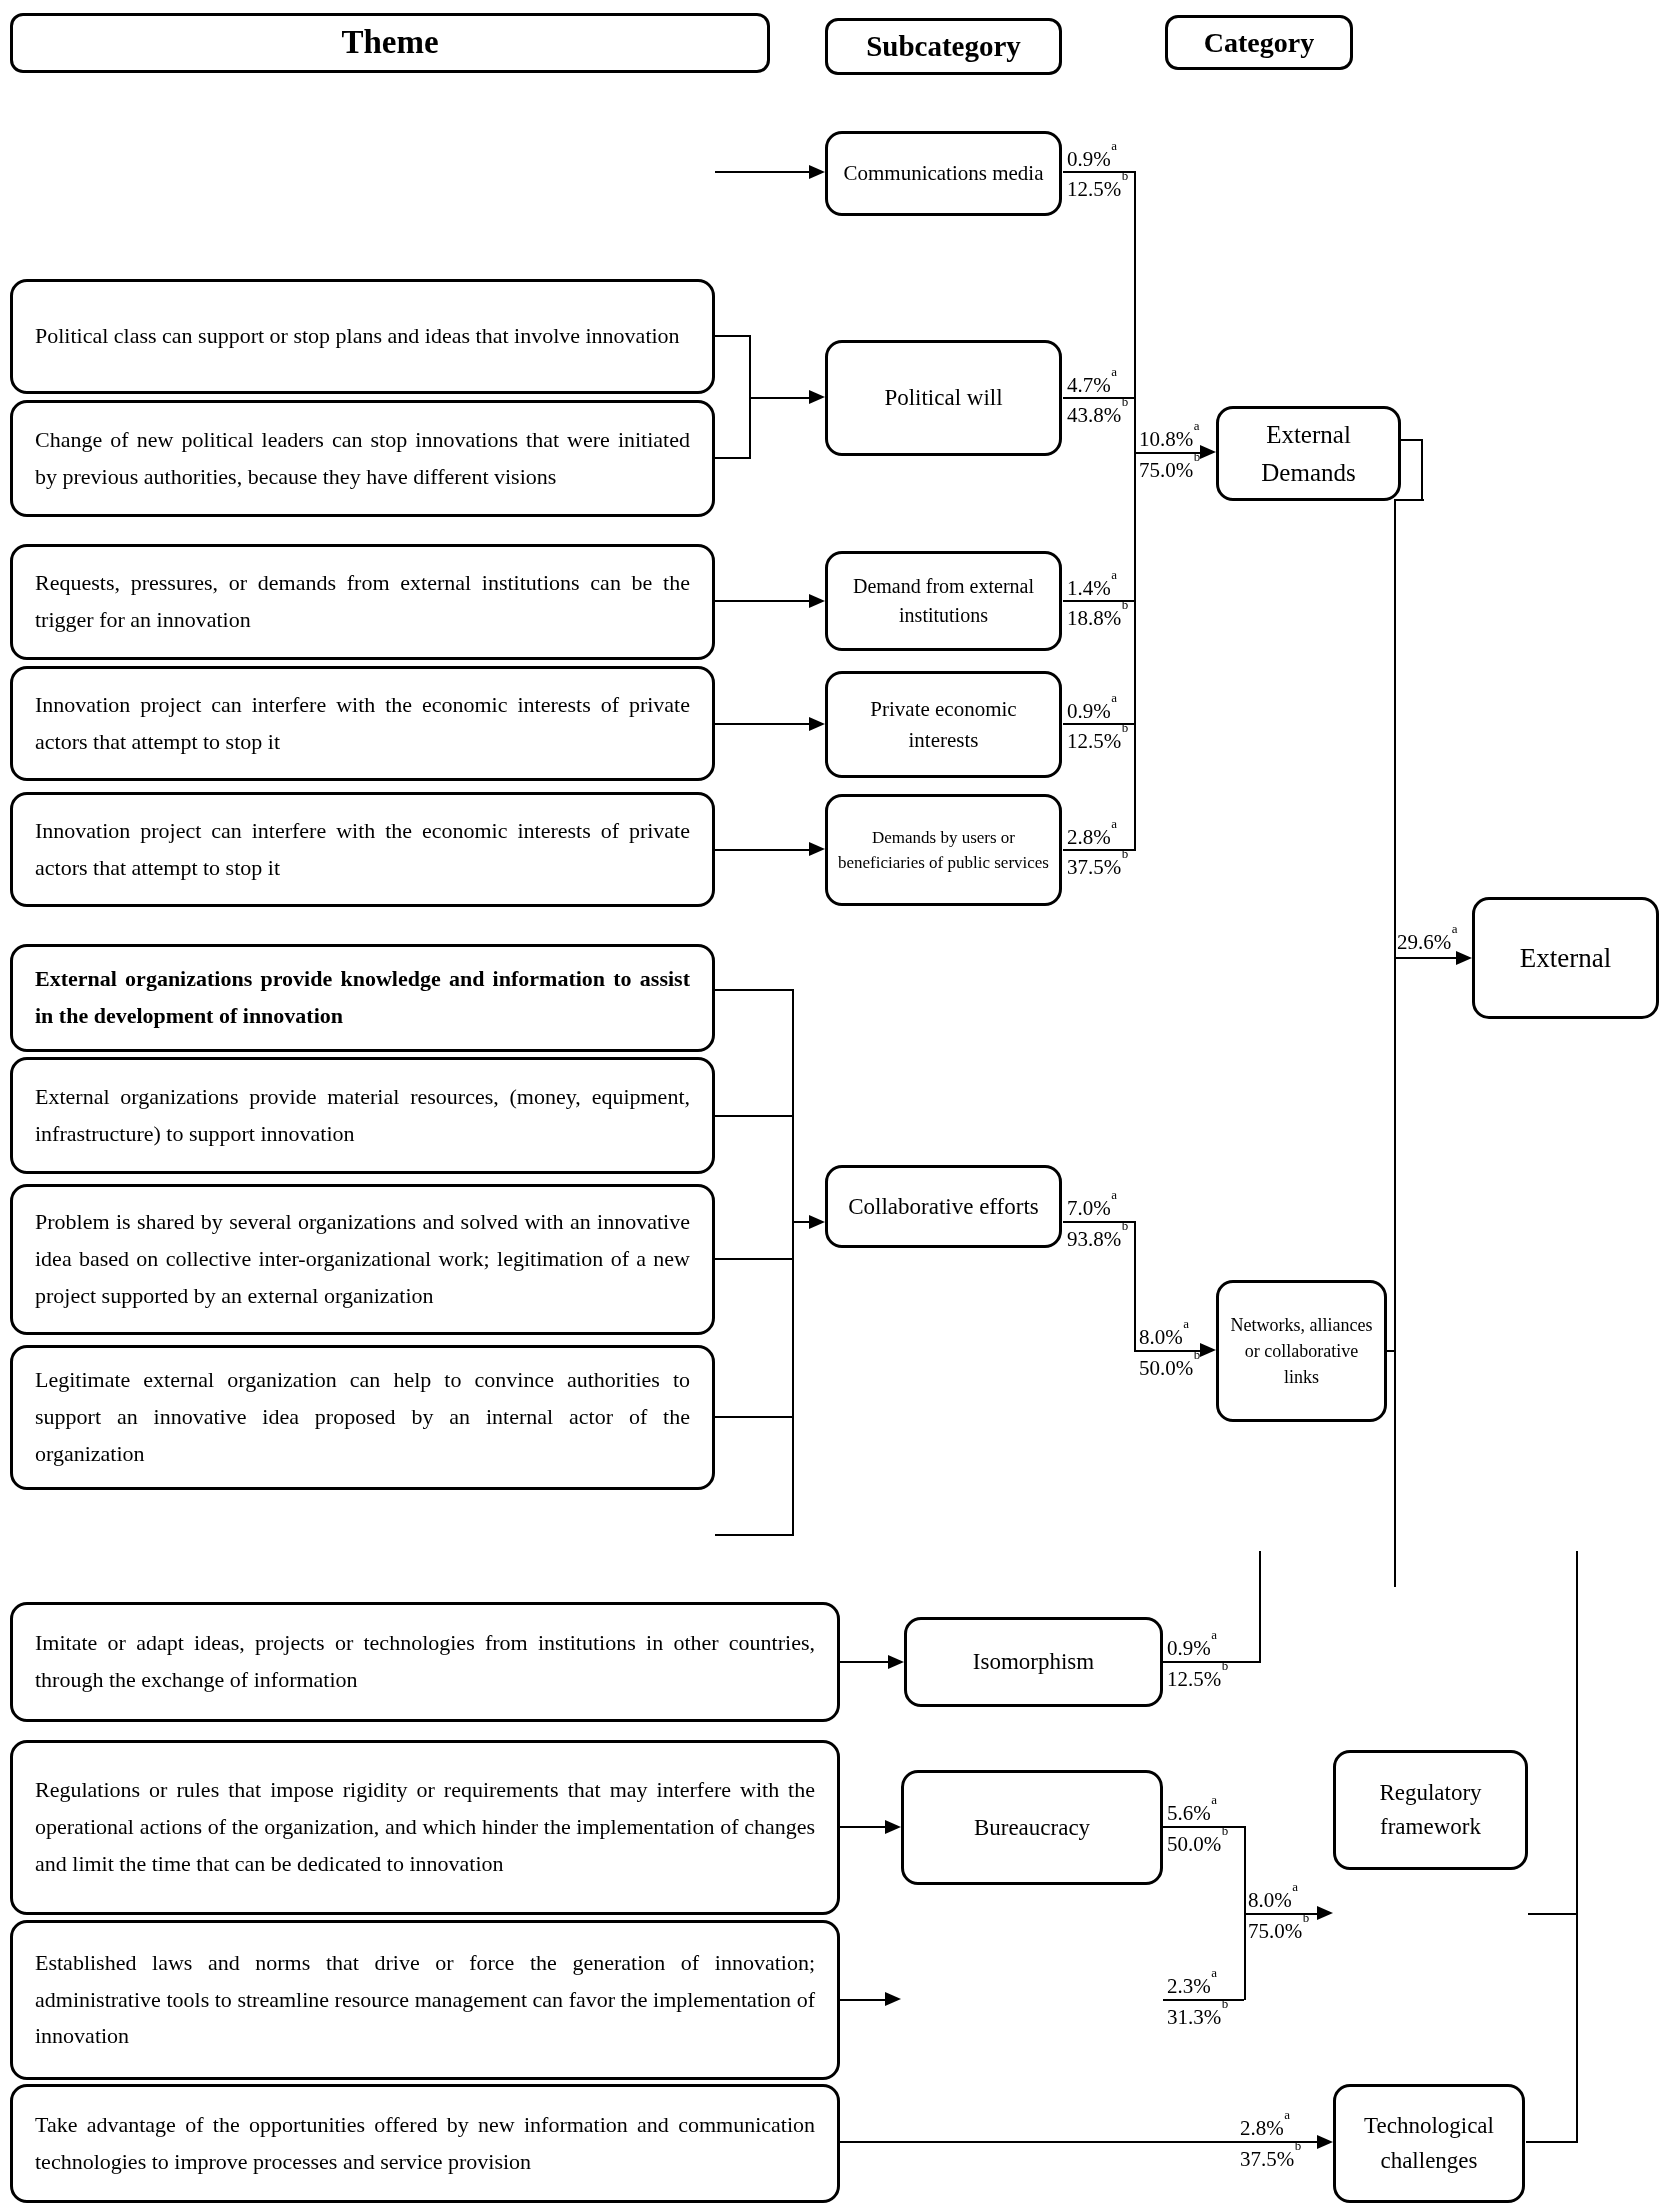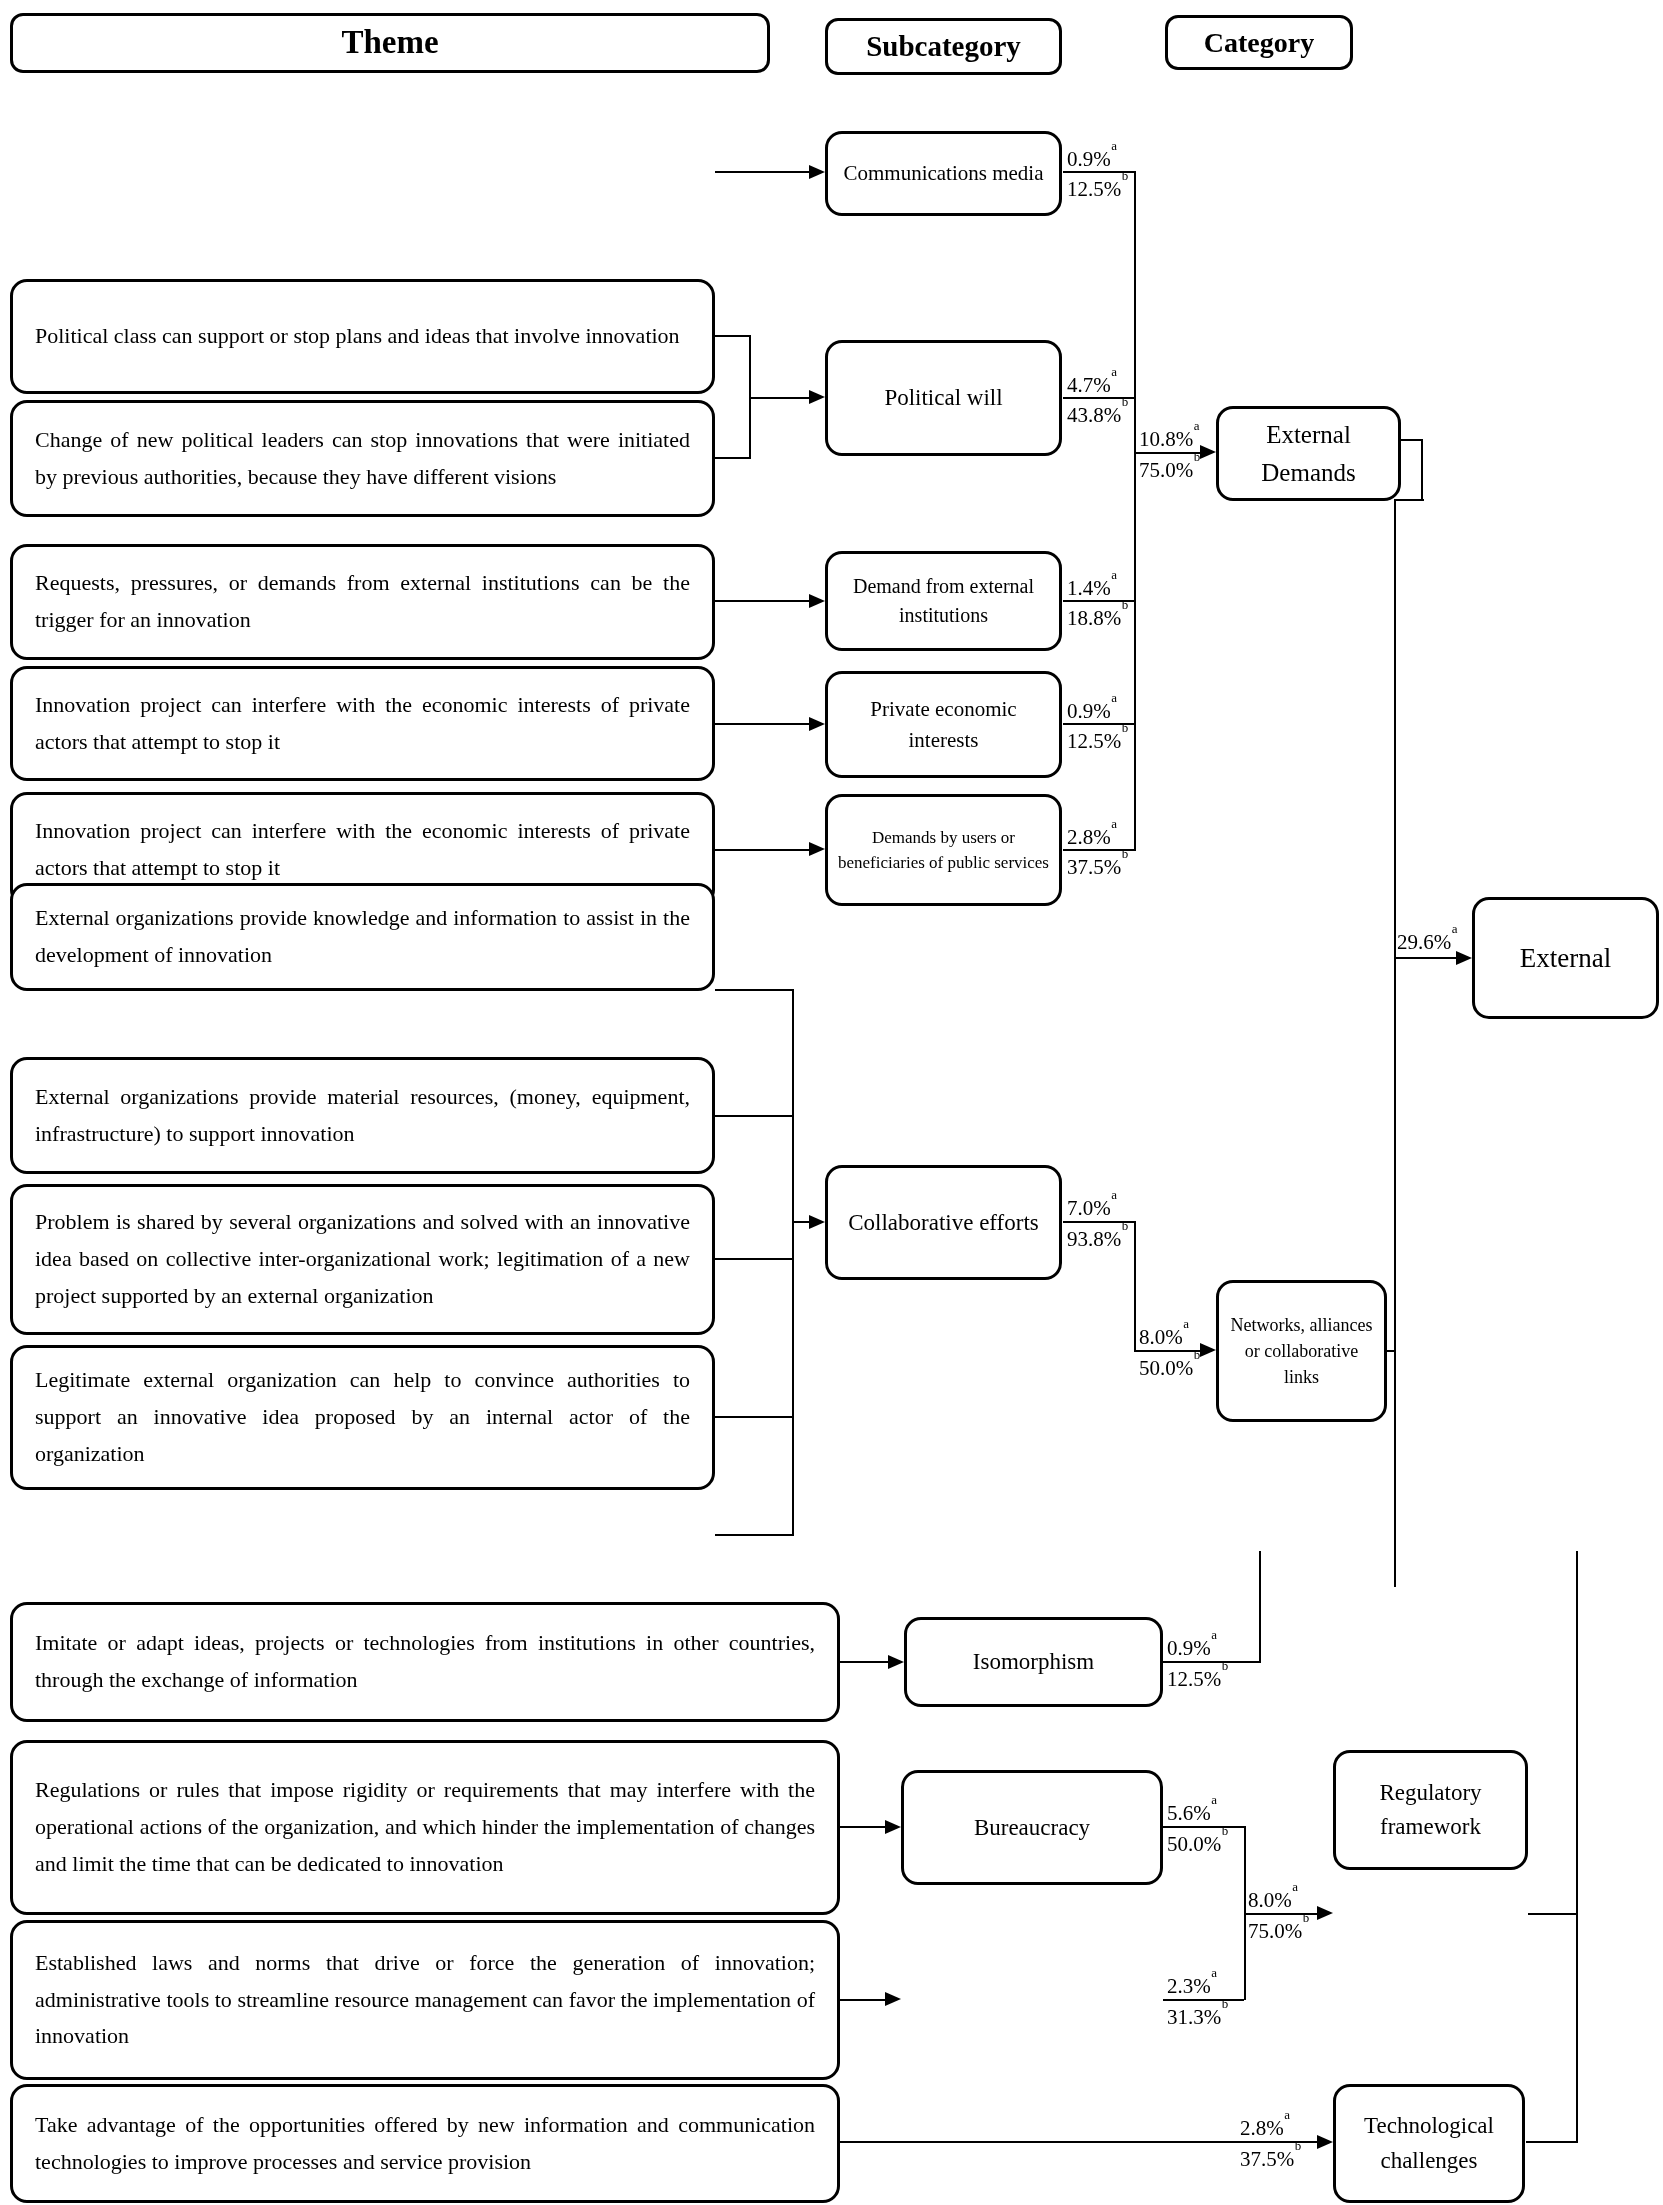--- a/index.html
+++ b/index.html
@@ -13,37 +13,37 @@
 
   .theme{left:10px;width:705px;padding:3px 22px;font-size:22px;line-height:1.68;text-align:justify;}
   .theme p{margin:0;width:100%;}
   .wide{width:830px;}
   #t1{top:102px;height:137px;}
   #t2{top:279px;height:115px;}
   #t3{top:400px;height:117px;}
   #t4{top:544px;height:116px;}
   #t5{top:666px;height:115px;}
   #t6{top:792px;height:115px;}
-  #t7{top:883px;height:108px;}
+  #t7{top:944px;height:108px;font-weight:bold;}
   #t8{top:1057px;height:117px;}
   #t9{top:1184px;height:151px;}
   #t10{top:1345px;height:145px;align-items:center;}
   #t11{top:1500px;height:70px;}
   #t12{top:1602px;height:120px;}
   #t13{top:1740px;height:175px;}
   #t14{top:1920px;height:160px;}
   #t15{top:2084px;height:119px;}
 
   .sub{left:825px;width:237px;font-size:21px;line-height:1.45;padding:2px 9px;}
   #s1{top:131px;height:85px;}
   #s2{top:340px;height:116px;font-size:23px;}
   #s3{top:551px;height:100px;font-size:20px;}
   #s4{top:671px;height:107px;}
   #s5{top:794px;height:112px;font-size:17px;line-height:1.5;}
-  #s6{top:1165px;height:115px;font-size:23px;}
+  #s6{top:1165px;height:83px;font-size:23px;}
   #s7{left:904px;top:1617px;width:259px;height:90px;font-size:23px;}
   #s8{left:901px;top:1770px;width:262px;height:115px;font-size:23px;}
   #s9{left:901px;top:1942px;width:262px;height:115px;font-size:21px;}
 
   .cat{font-size:25px;line-height:1.5;padding:3px 8px;}
   #c1{left:1216px;top:406px;width:185px;height:95px;}
   #c2{left:1216px;top:1280px;width:171px;height:142px;font-size:18px;line-height:1.45;}
   #c3{left:1472px;top:897px;width:187px;height:122px;font-size:27px;}
   #c4{left:1333px;top:1750px;width:195px;height:120px;font-size:23px;}
   #c5{left:1333px;top:2084px;width:192px;height:119px;font-size:23px;}

